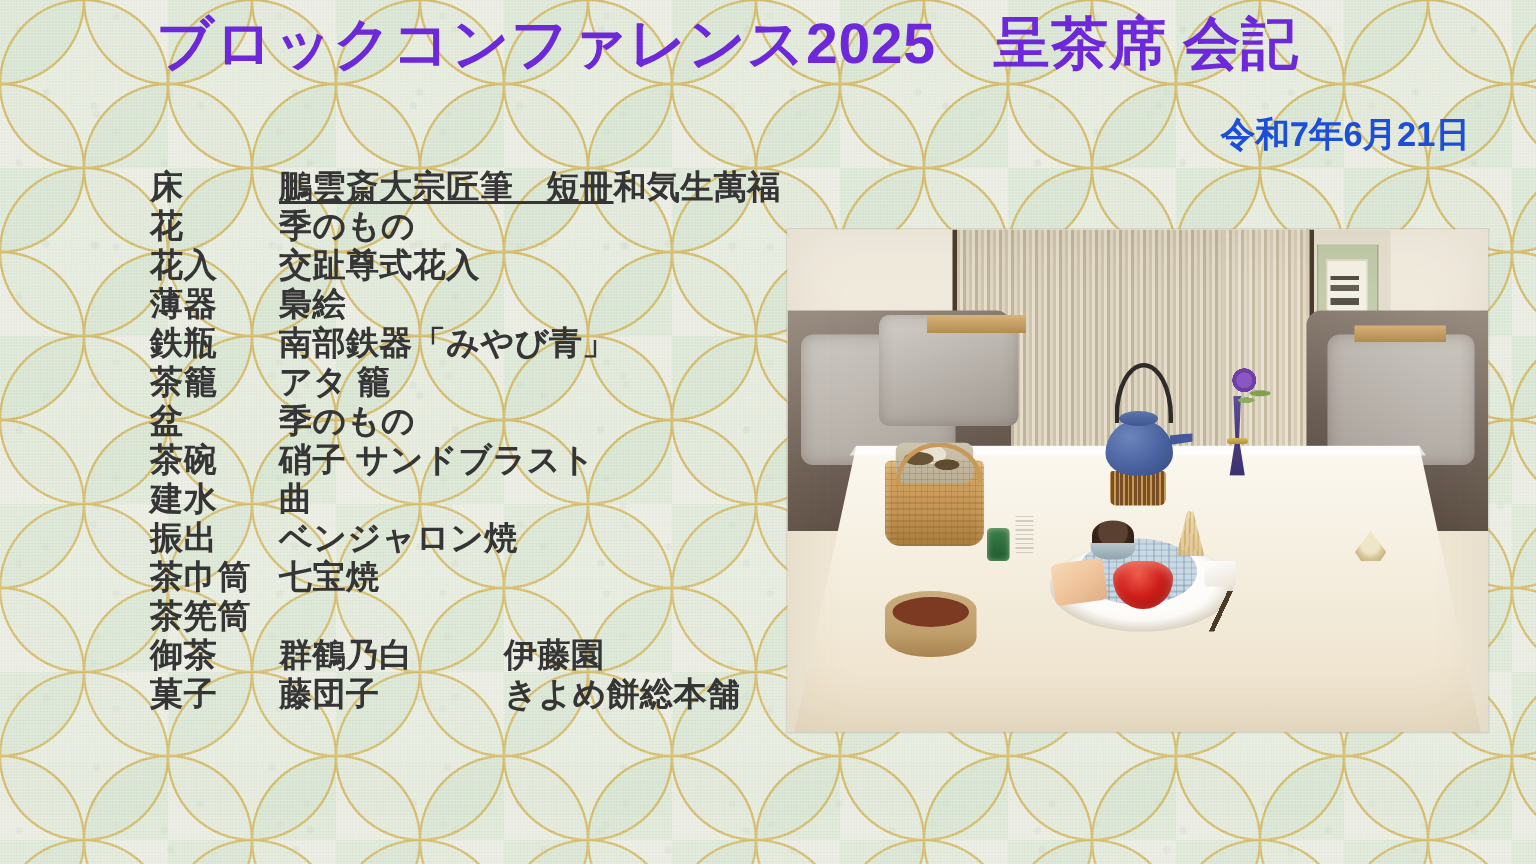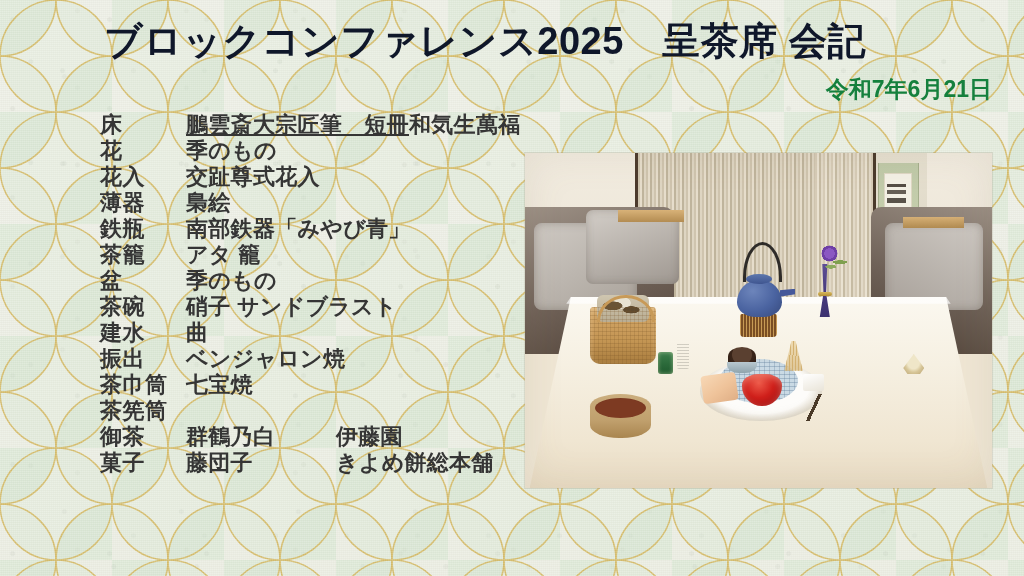--- a/index.html
+++ b/index.html
@@ -45,35 +45,35 @@
       repeating-linear-gradient(0deg,   rgba(255,255,255,.22) 0 1px, rgba(170,170,160,.05) 1px 2px),
       repeating-linear-gradient(90deg,  rgba(255,255,255,.18) 0 1px, rgba(170,170,160,.05) 1px 2px);
     mix-blend-mode: normal;
     opacity: .55;
   }
 
   
   .title {
     position: absolute;
     left: 104px;
-    top: 20px;
+    top: 9px;
     font-size: 38px;
     font-weight: 700;
     letter-spacing: .5px;
-    color: #0f172a;
+    color: #6d28d9;
     white-space: pre;
     line-height: 1.12;
   }
   .date {
     position: absolute;
-    right: 32px;
+    right: 44px;
     top: 74px;
     font-size: 23px;
     font-weight: 700;
-    color: #15803d;
+    color: #1d4ed8;
     white-space: pre;
   }
 
   
   .kaiki {
     position: absolute;
     left: 100px;
     top: 112px;
     width: 440px;
   }

